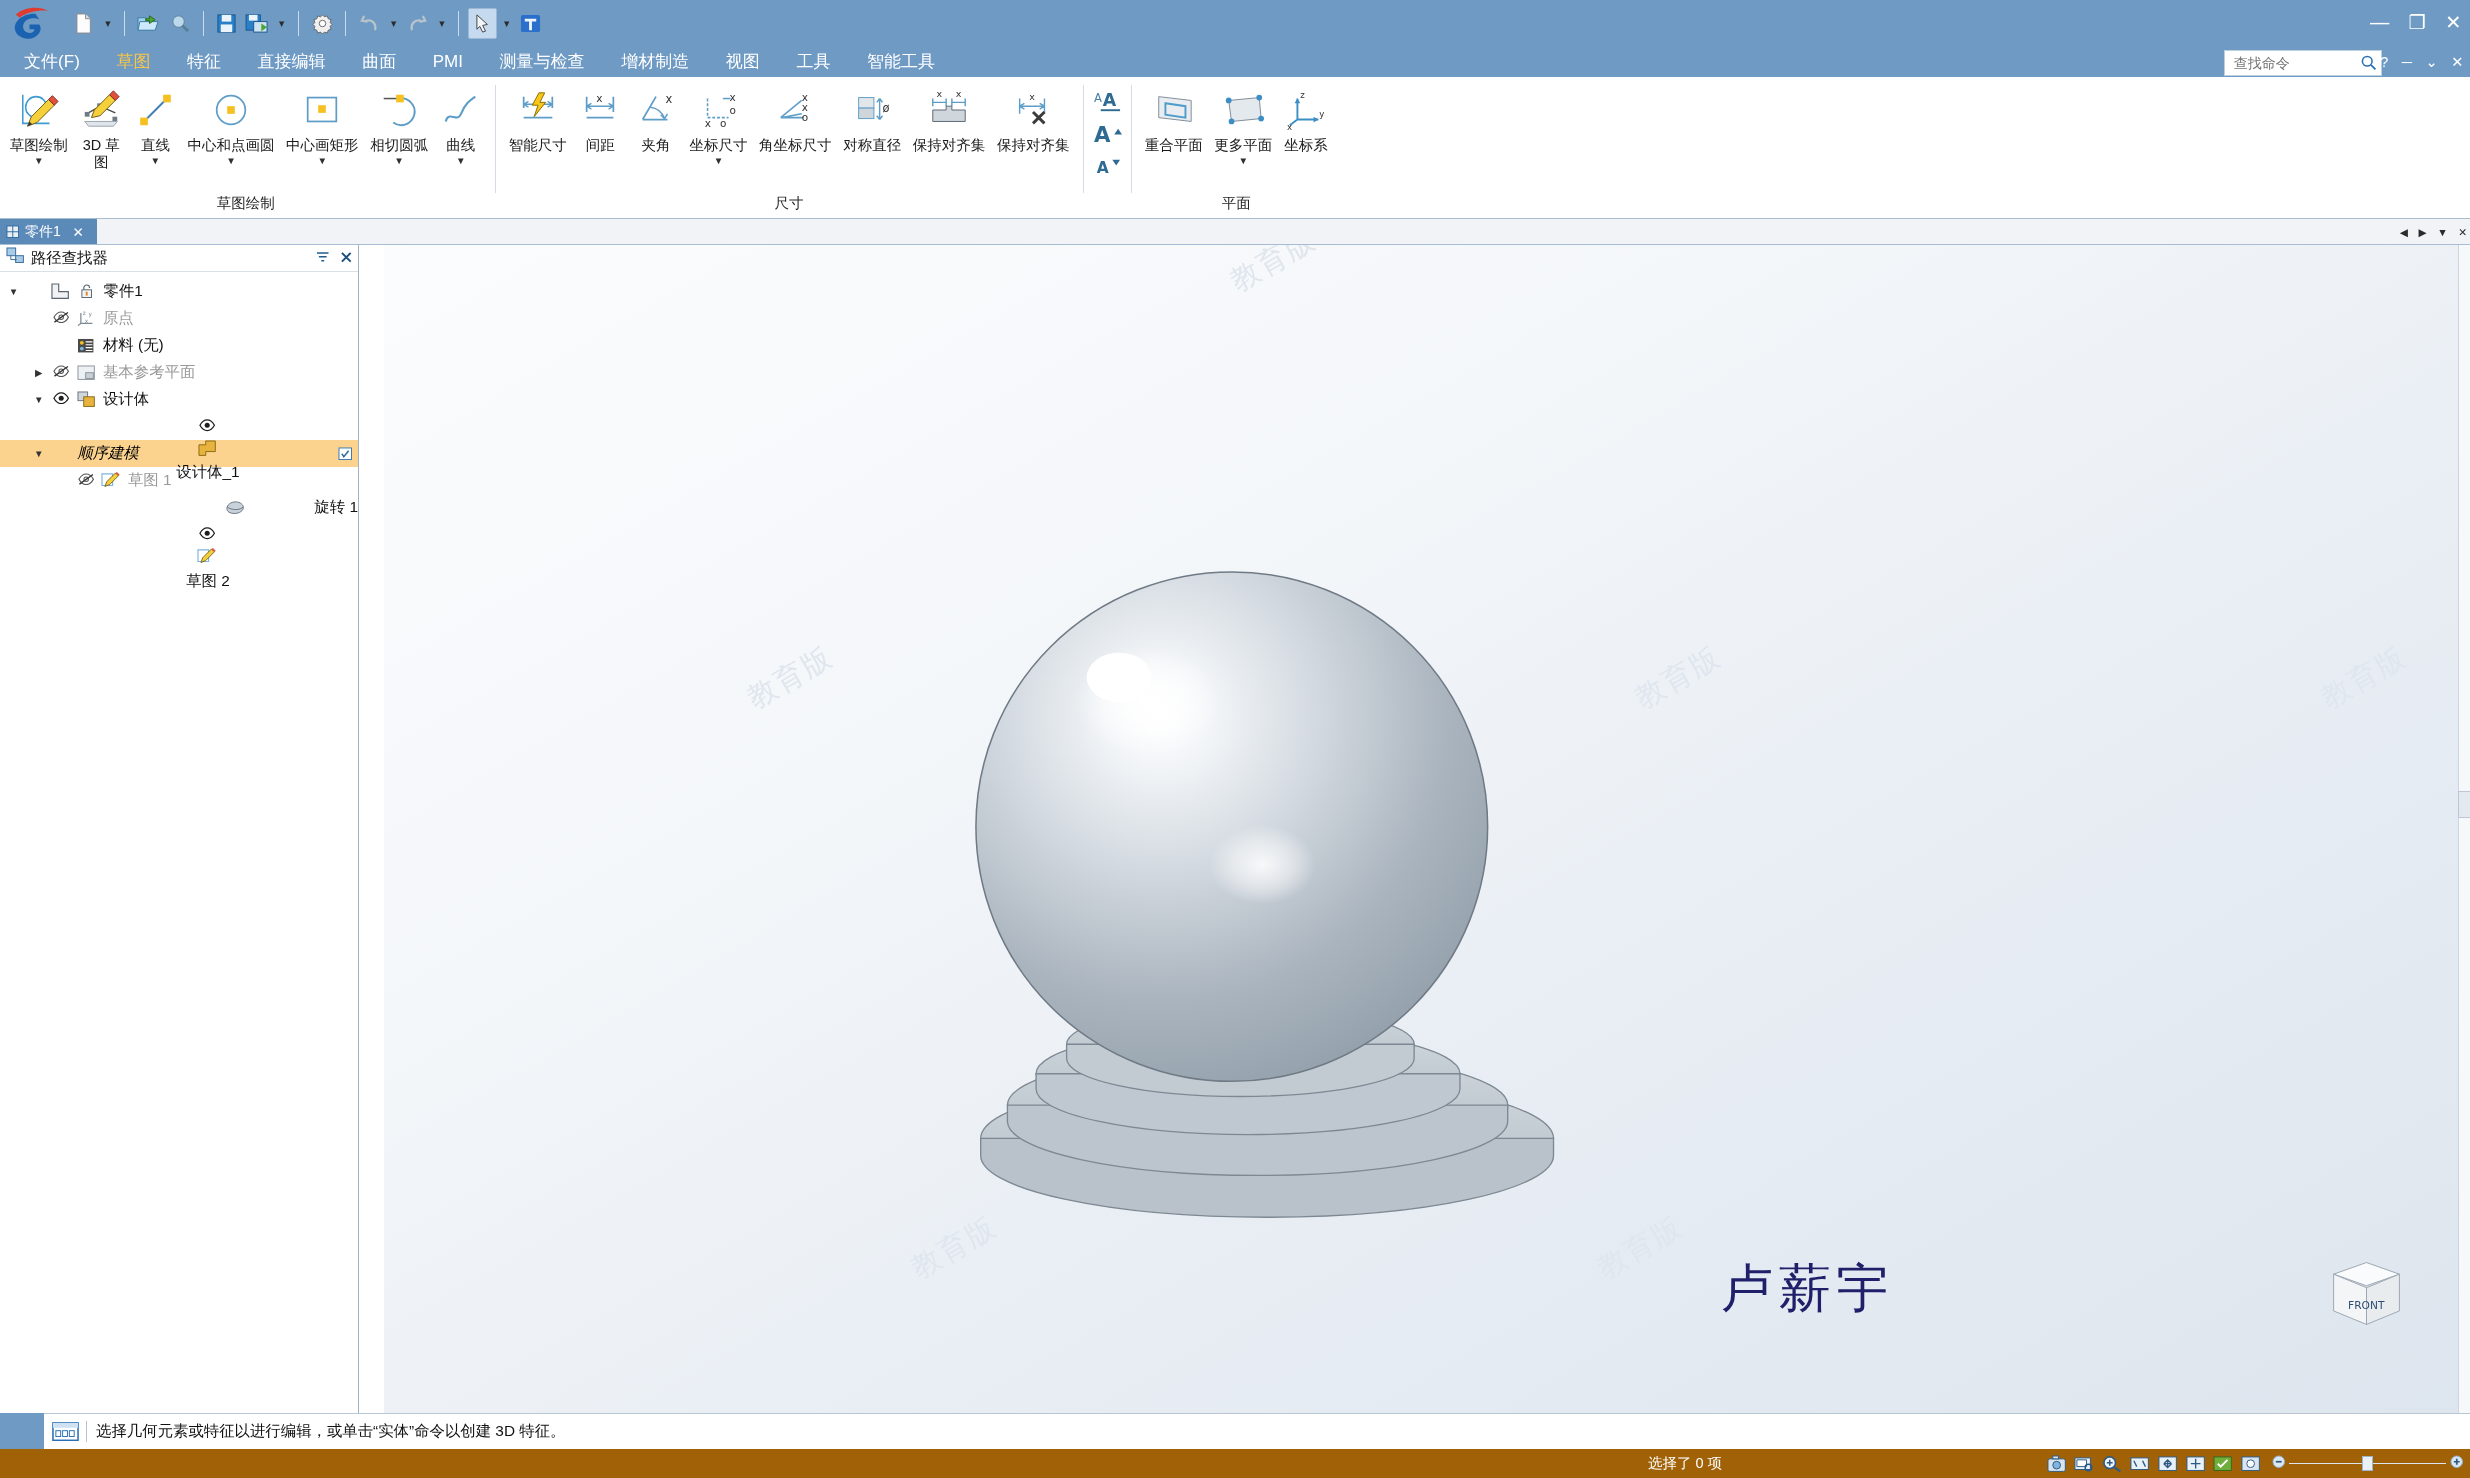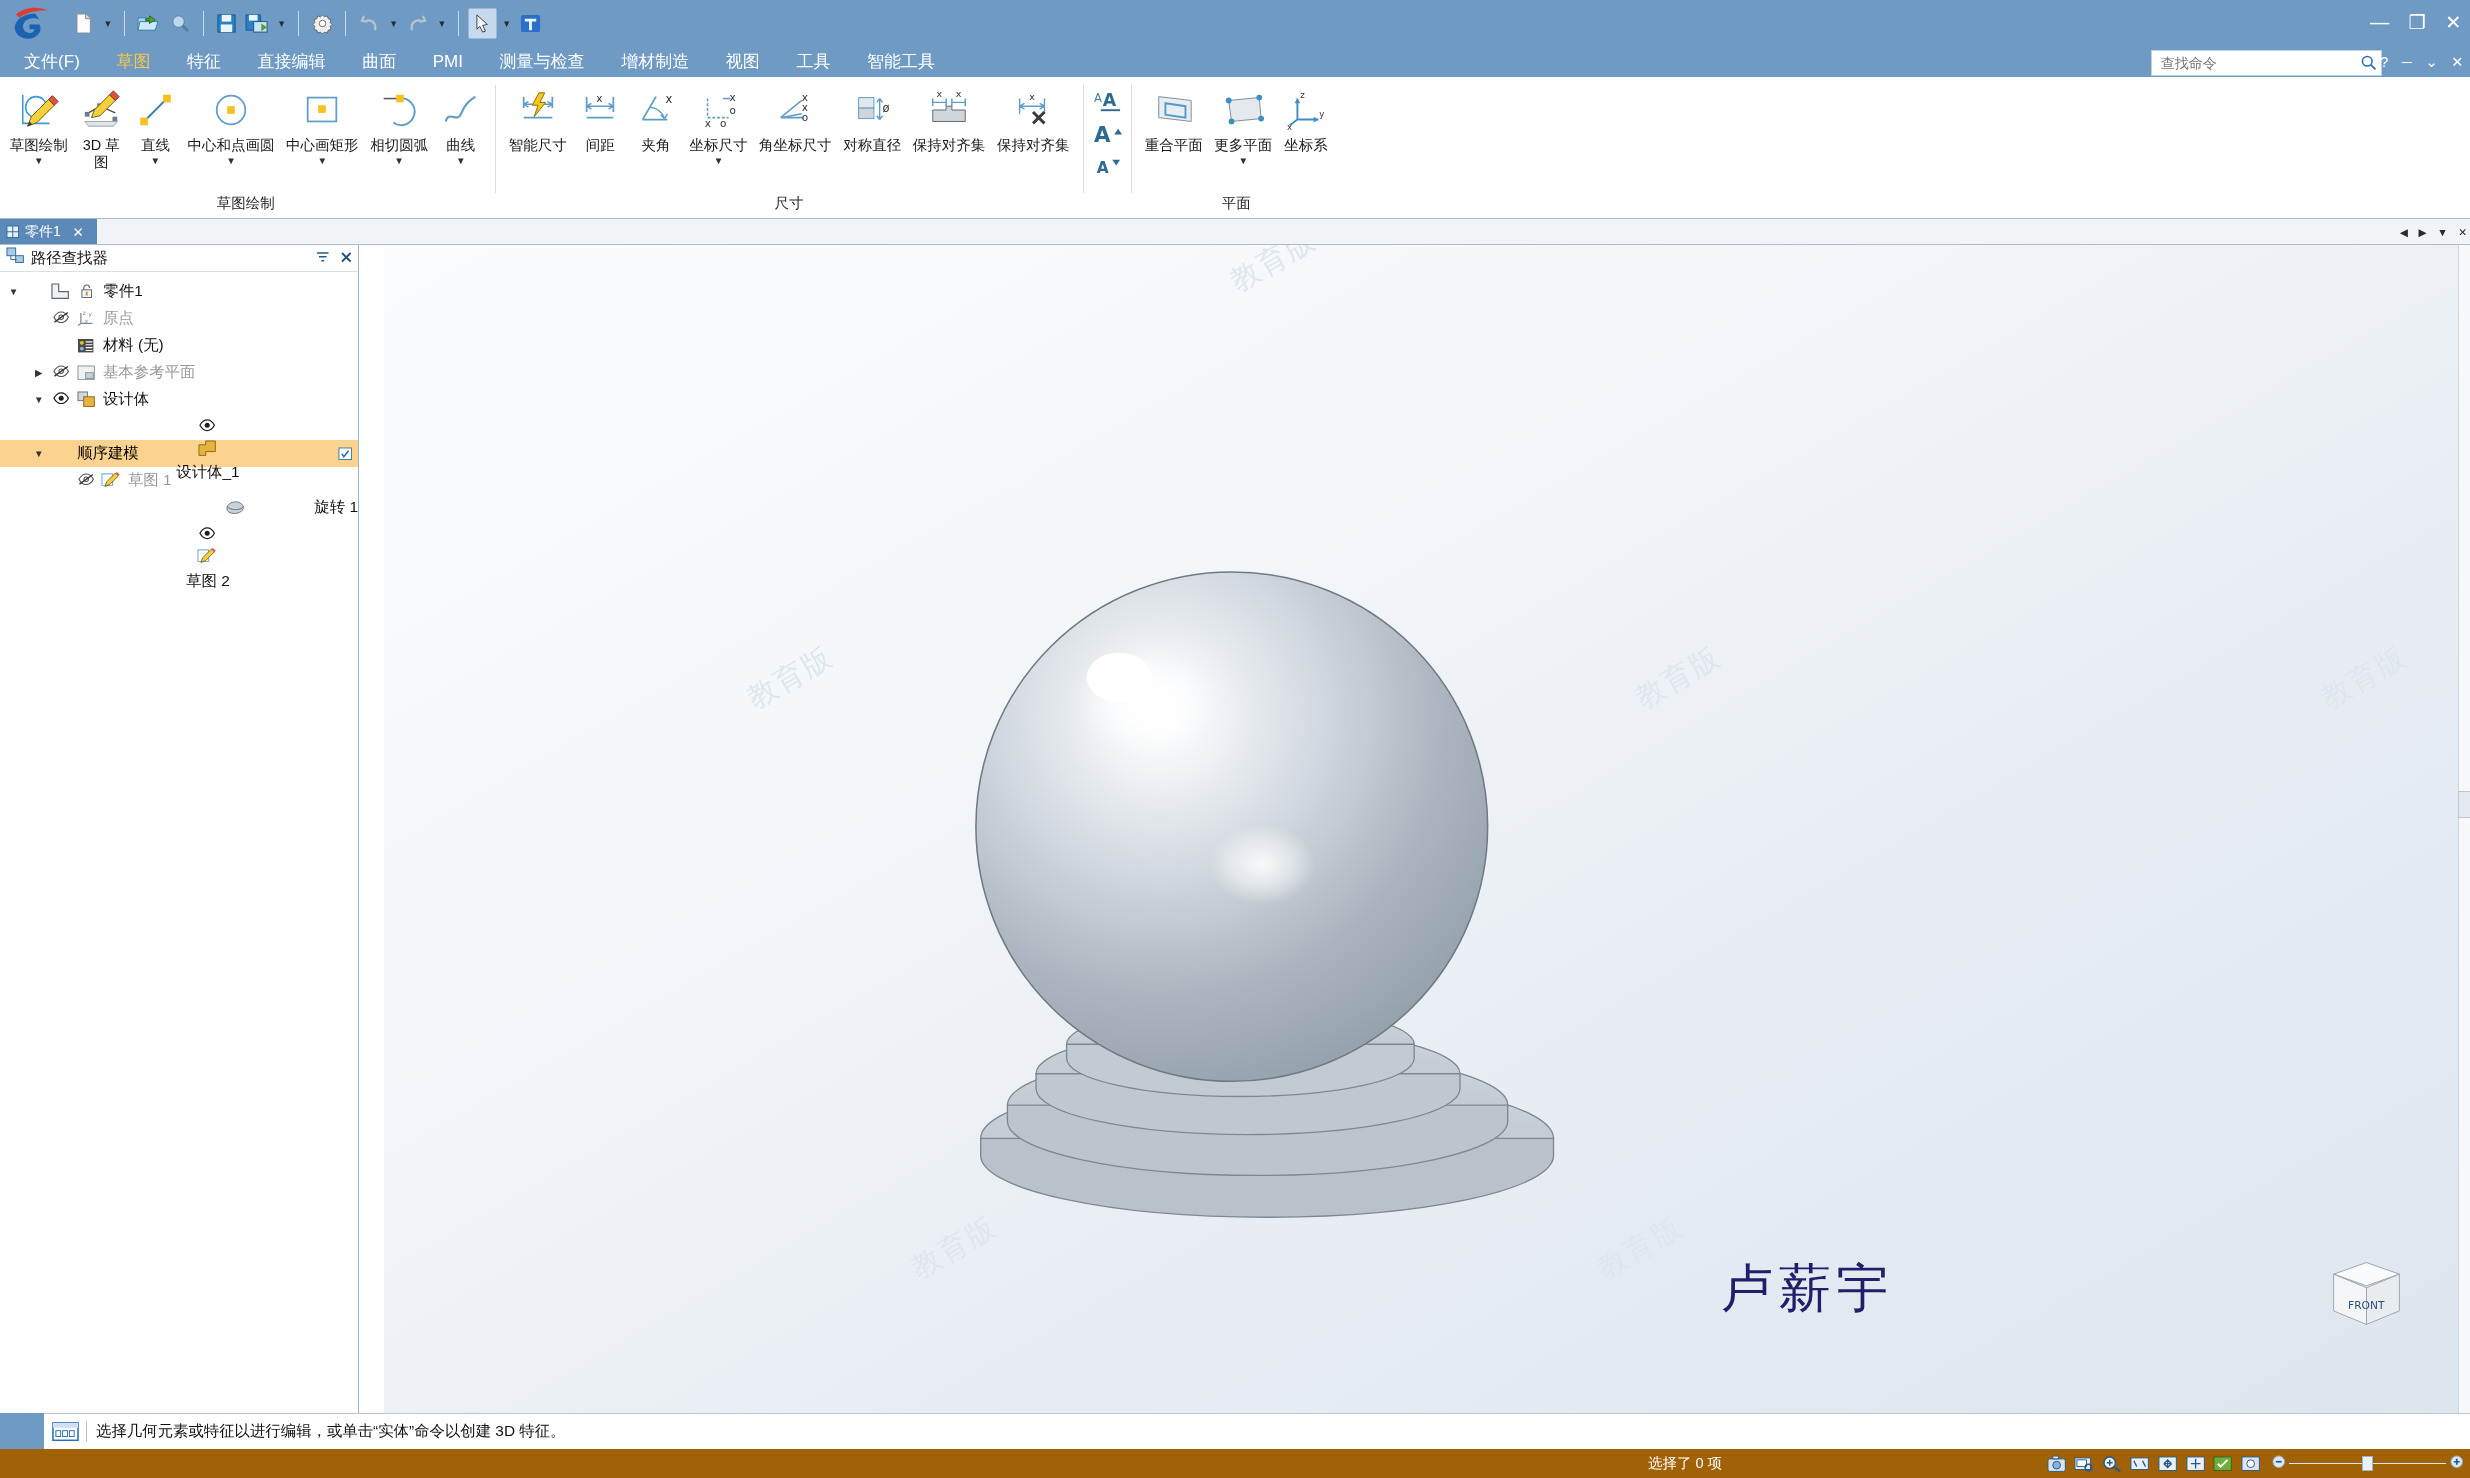--- a/index.html
+++ b/index.html
@@ -37,21 +37,21 @@
   
   .menubar {
     height:31px; background:#6e9ac4; display:flex; align-items:center;
     position:relative; flex:0 0 31px; padding-left:5.8px;
   }
   .menu-item {
     padding:2.9px 18.3px; color:#ffffff; font-size:17px; white-space:nowrap;
   }
   .menu-item.sel { color:#f5c44b; }
   .searchbox {
-    position:absolute; right:89px; top:3.9px; width:231px; height:26px;
+    position:absolute; right:89px; top:3.9px; width:158px; height:26px;
     background:#ffffff; border:1px solid #bcd0e2; display:flex; align-items:center;
     padding:0 3.9px 0 6.8px;
   }
   .searchbox input {
     border:0; outline:0; width:100%; font-size:14px; font-family:"Liberation Sans", sans-serif;
     color:#444; background:transparent;
   }
   .search-ico { width:17.4px; height:17.4px; flex:0 0 17.4px; }
   .helpzone { position:absolute; right:7.7px; top:0; height:31px; display:flex; align-items:center; gap:13.5px;}
   .helpzone span { color:#fff; font-size:14.5px;}
@@ -105,21 +105,21 @@
   .pf-title { font-size:15.4px; color:#101010; }
   .pf-head-btns { position:absolute; right:5.8px; display:flex; gap:10.6px; align-items:center; font-size:11.6px; color:#1a1a1a;}
   .tree { padding:5.8px 0 0 0; font-size:15.4px; color:#111; }
   .tnode { display:flex; align-items:center; height:27px; gap:4.8px; white-space:nowrap; }
   .tnode .twist { width:15.4px; text-align:center; font-size:9.7px; color:#333; }
   .tnode .eye { width:19.3px; text-align:center; }
   .tnode .ticon { width:21px; display:flex; align-items:center; justify-content:center;}
   .tnode .tlabel { padding-left:1.9px; }
   .tnode.dim .tlabel { color:#9a9a9a; }
   .tnode.sel { background:#fbd38f; }
-  .tnode.sel .tlabel { color:#000; }
+  .tnode.sel .tlabel { color:#000;font-style:italic; }
   .sel-badge { margin-left:auto; margin-right:5.8px; width:14.5px; height:13.5px; }
 
   .viewport { flex:1; position:relative; overflow:hidden;
     background:linear-gradient(150deg,#fbfcfd 0%,#f4f7fa 32%,#e9eef4 60%,#dde5ee 100%); }
   .wm {
     position:absolute; color:#dfe6ee; font-size:29px; transform:rotate(-30deg);
     user-select:none; font-family:"DejaVu Sans", sans-serif; letter-spacing:1.9px;
   }
   .signature {
     position:absolute; left:1337px; top:1009px; font-family:"DejaVu Serif", serif;

